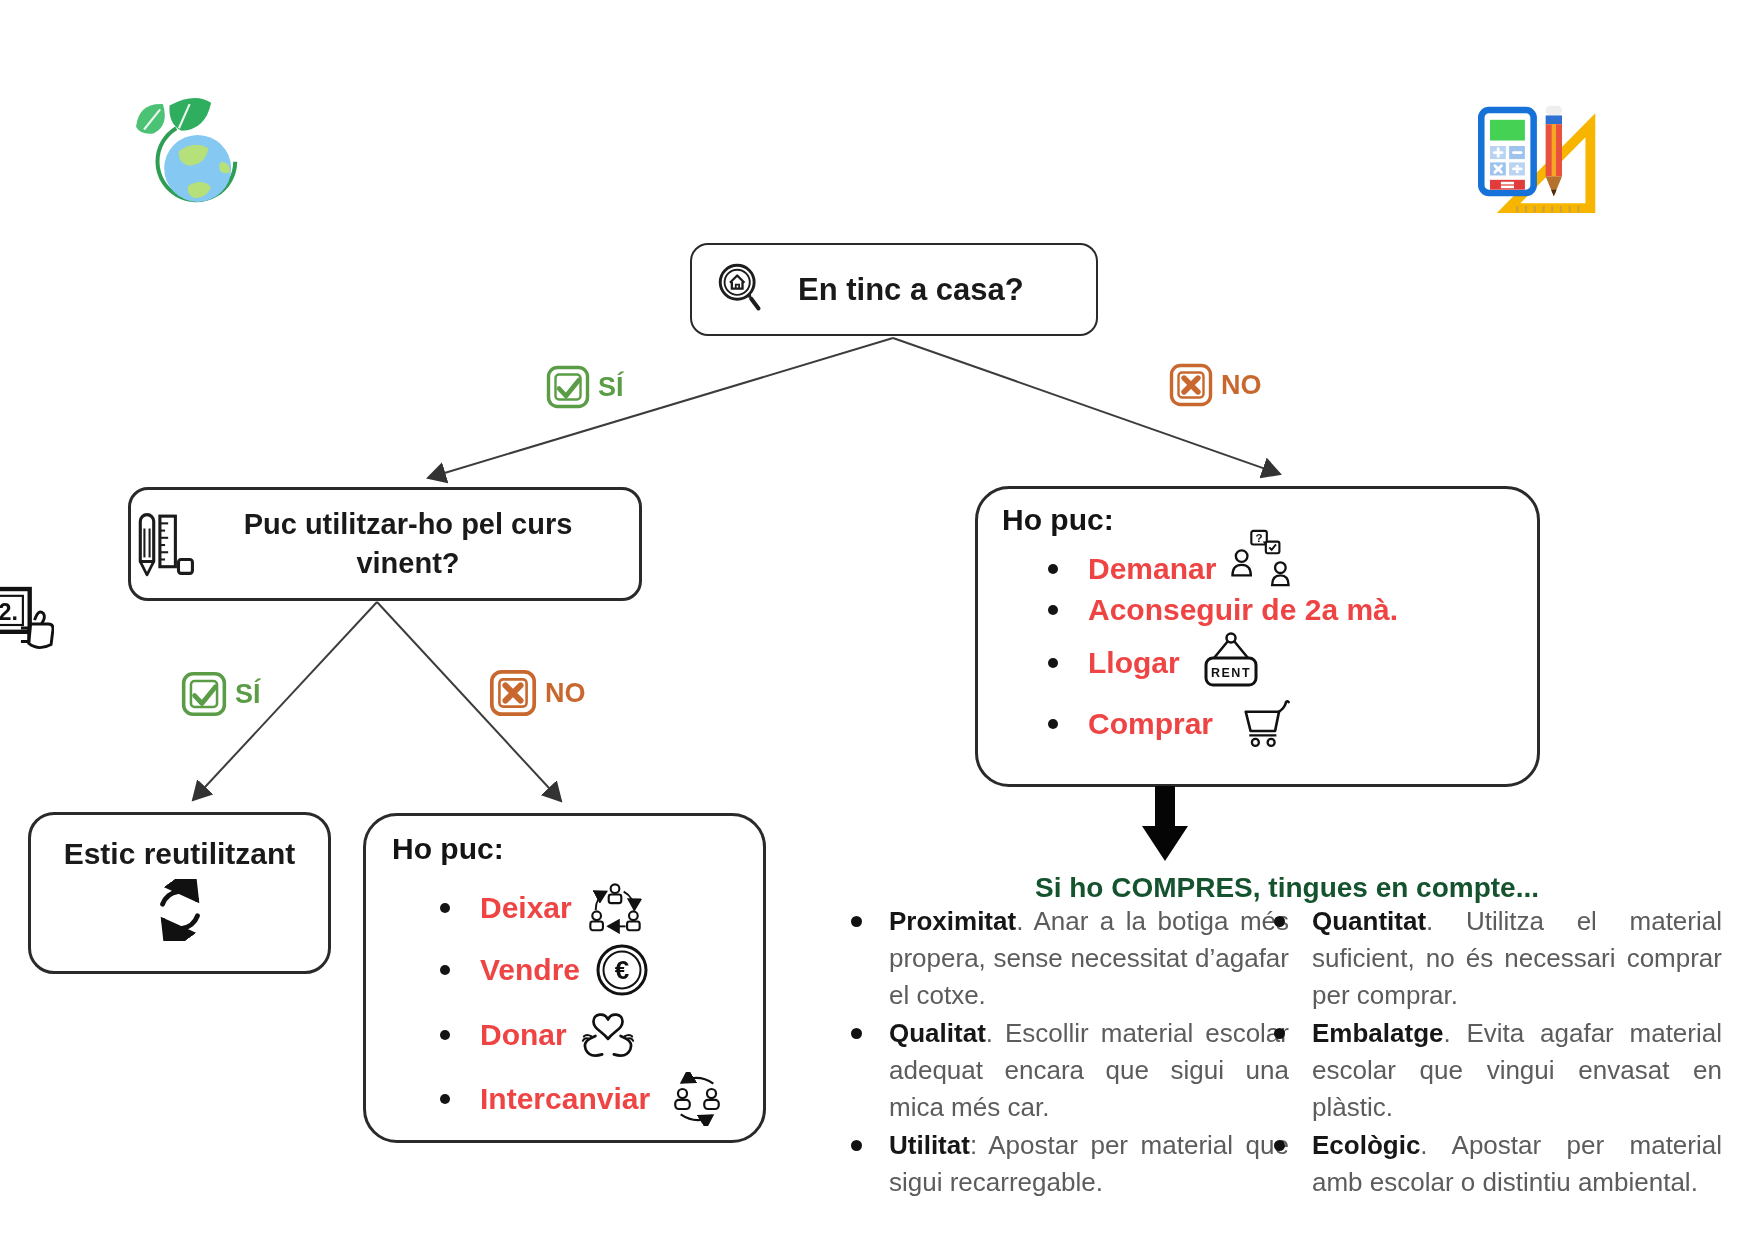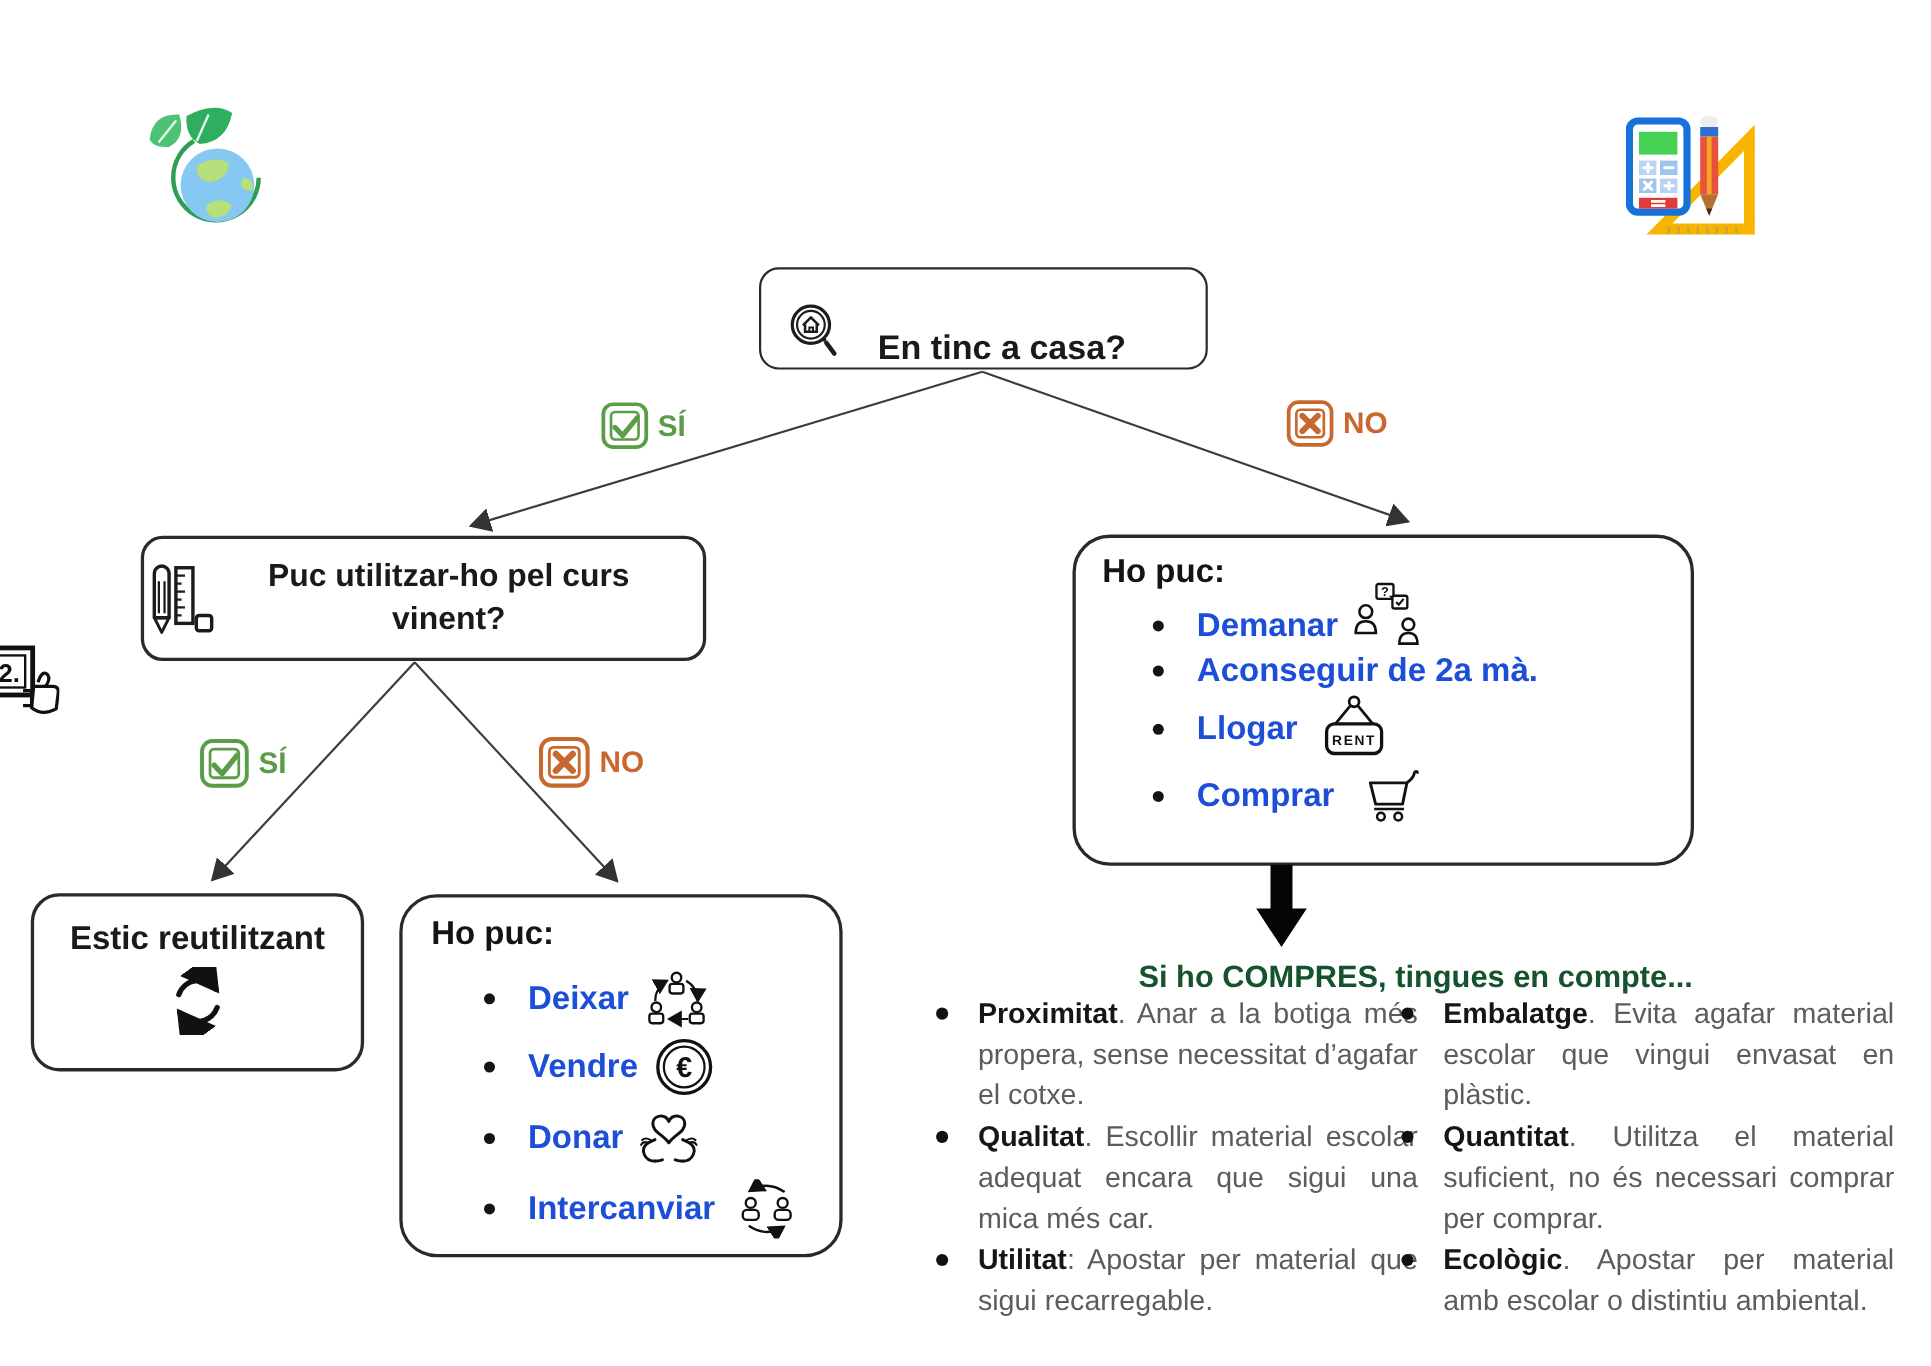--- a/index.html
+++ b/index.html
@@ -7,35 +7,35 @@
         font-family:"Liberation Sans",sans-serif;color:#1a1a1a;}
   .abs{position:absolute;}
   
   .title{left:270px;top:100px;width:1200px;text-align:center;font-weight:700;
          font-size:40px;line-height:56px;color:#141414;letter-spacing:.3px;}
   .title span{display:block;}
   
   .node{position:absolute;border:3px solid #2a2a2a;border-radius:24px;background:#fff;
         box-sizing:border-box;}
   .root-box{left:690px;top:243px;width:408px;height:93px;border-radius:18px;
-            display:flex;align-items:flex-end;padding-left:20px;border-width:2.5px;}
+            display:flex;align-items:center;padding-left:20px;border-width:2.5px;}
   .root-box .lbl{font-size:31px;font-weight:700;margin-left:24px;}
   .q2-box{left:128px;top:487px;width:514px;height:114px;border-radius:20px;
           display:flex;align-items:center;}
   .q2-box .lbl{font-size:29px;font-weight:700;text-align:center;flex:1;line-height:39px;margin-right:18px;}
   .estic-box{left:28px;top:812px;width:303px;height:162px;border-radius:26px;text-align:center;}
   .estic-box .lbl{font-size:30px;font-weight:700;margin-top:22px;}
   .list-box{box-sizing:border-box;}
   .reuse-box{left:363px;top:813px;width:403px;height:330px;border-radius:34px;padding:16px 10px 0 26px;}
   .acq-box{left:975px;top:486px;width:565px;height:301px;border-radius:34px;padding:14px 10px 0 24px;}
   .box-title{font-size:30px;font-weight:700;color:#141414;}
   .opt-row{display:flex;align-items:center;margin-left:48px;margin-top:6px;}
   .acq-box .opt-row{margin-left:46px;margin-top:4px;}
   .dot{width:10px;height:10px;border-radius:50%;background:#141414;flex:0 0 auto;margin-right:30px;}
-  .opt-label{font-size:30px;font-weight:700;color:#1d4ed8;white-space:nowrap;}
+  .opt-label{font-size:30px;font-weight:700;color:#ef4444;white-space:nowrap;}
   .opt-icon{margin-left:14px;flex:0 0 auto;display:flex;align-items:center;}
   
   .badge{position:absolute;display:flex;align-items:center;gap:7px;}
   .badge .txt{font-size:27px;font-weight:700;}
   .yes .txt{color:#5b9c47;}
   .no .txt{color:#c8682f;}
   
   .buy-heading{left:987px;top:872px;width:600px;text-align:center;font-size:28px;
                font-weight:700;color:#14532d;}
   .tips{position:absolute;top:903px;}
@@ -368,18 +368,18 @@
 
   <div class="abs buy-heading">Si ho COMPRES, tingues en compte...</div>
 
   <div class="tips tips-col1">
     <p class="tip"><span class="term">Proximitat</span><span>. Anar a la botiga més propera, sense necessitat d’agafar el cotxe.</span></p>
     <p class="tip"><span class="term">Qualitat</span><span>. Escollir material escolar adequat encara que sigui una mica més car.</span></p>
     <p class="tip"><span class="term">Utilitat</span><span>: Apostar per material que sigui recarregable.</span></p>
   </div>
 
   <div class="tips tips-col2">
+    <p class="tip"><span class="term">Quantitat</span><span>. Utilitza el material suficient, no és necessari comprar per comprar.</span></p>
     <p class="tip"><span class="term">Embalatge</span><span>. Evita agafar material escolar que vingui envasat en plàstic.</span></p>
-    <p class="tip"><span class="term">Quantitat</span><span>. Utilitza el material suficient, no és necessari comprar per comprar.</span></p>
     <p class="tip"><span class="term">Ecològic</span><span>. Apostar per material amb escolar o distintiu ambiental.</span></p>
   </div>
 
 </div>
 
 </body></html>

